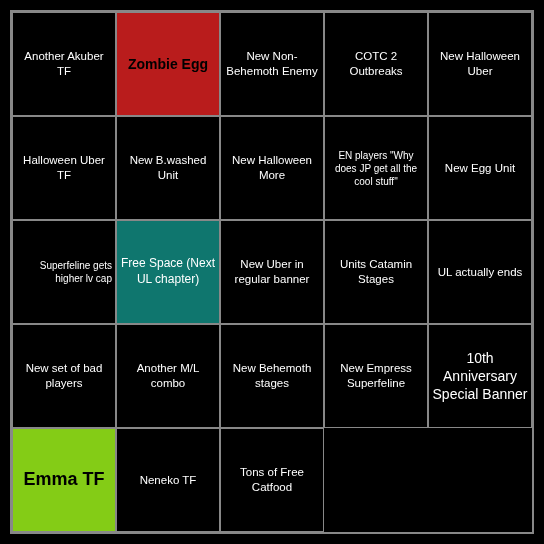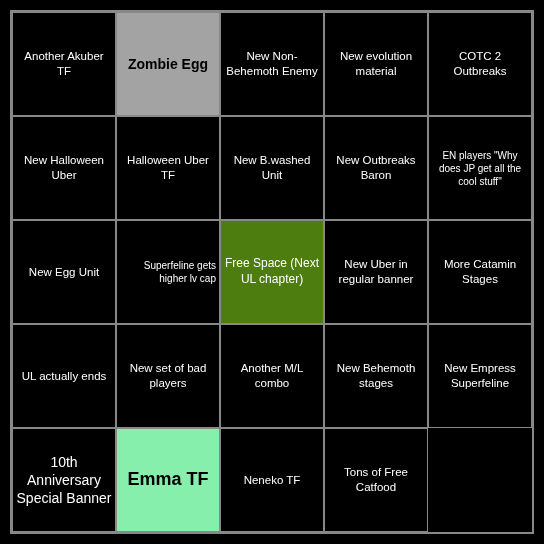--- a/index.html
+++ b/index.html
@@ -35,85 +35,82 @@
       justify-content: center;
       text-align: center;
       color: #fff;
       font-size: 11.5px;
       font-weight: normal;
       padding: 3px;
       line-height: 1.3;
       background: #000;
     }
     .cell.free {
-      background: #4d7c0f;
+      background: #0f766e;
       font-size: 12px;
     }
     .cell.zombie {
-      background: #a3a3a3;
+      background: #b91c1c;
       color: #000;
       font-size: 14px;
       font-weight: bold;
     }
     .cell.emma {
-      background: #86efac;
+      background: #84cc16;
       color: #000;
       font-size: 18px;
       font-weight: bold;
     }
   </style>
 </head>
 <body>
 
 <div class="bingo-container">
   <div class="bingo-grid" id="grid-root">
   <div class="cell">
         <span>Another Akuber TF</span>
       </div>
       <div class="cell zombie">
         <span>Zombie Egg</span>
       </div>
       <div class="cell">
         <span>New Non-Behemoth Enemy</span>
       </div>
       <div class="cell">
-        <span>New evolution material</span>
-      </div>
-      <div class="cell">
         <span>COTC 2 Outbreaks</span>
       </div>
       <div class="cell">
         <span>New Halloween Uber</span>
       </div>
       <div class="cell">
         <span>Halloween Uber TF</span>
       </div>
       <div class="cell">
         <span>New B.washed Unit</span>
       </div>
       <div class="cell">
-        <span>New Outbreaks Baron</span>
+        <span>New Halloween More</span>
       </div>
       <div class="cell" style="font-size: 10px;">
         <span>EN players "Why does JP get all the cool stuff"</span>
       </div>
       <div class="cell">
         <span>New Egg Unit</span>
       </div>
       <div class="cell" style="font-size: 10px; text-align: right;">
         <span>Superfeline gets higher lv cap</span>
       </div>
       <div class="cell free">
         <span>Free Space (Next UL chapter)</span>
       </div>
       <div class="cell">
         <span>New Uber in regular banner</span>
       </div>
       <div class="cell">
-        <span>More Catamin Stages</span>
+        <span>Units Catamin Stages</span>
       </div>
       <div class="cell">
         <span>UL actually ends</span>
       </div>
       <div class="cell">
         <span>New set of bad players</span>
       </div>
       <div class="cell">
         <span>Another M/L combo</span>
       </div>

